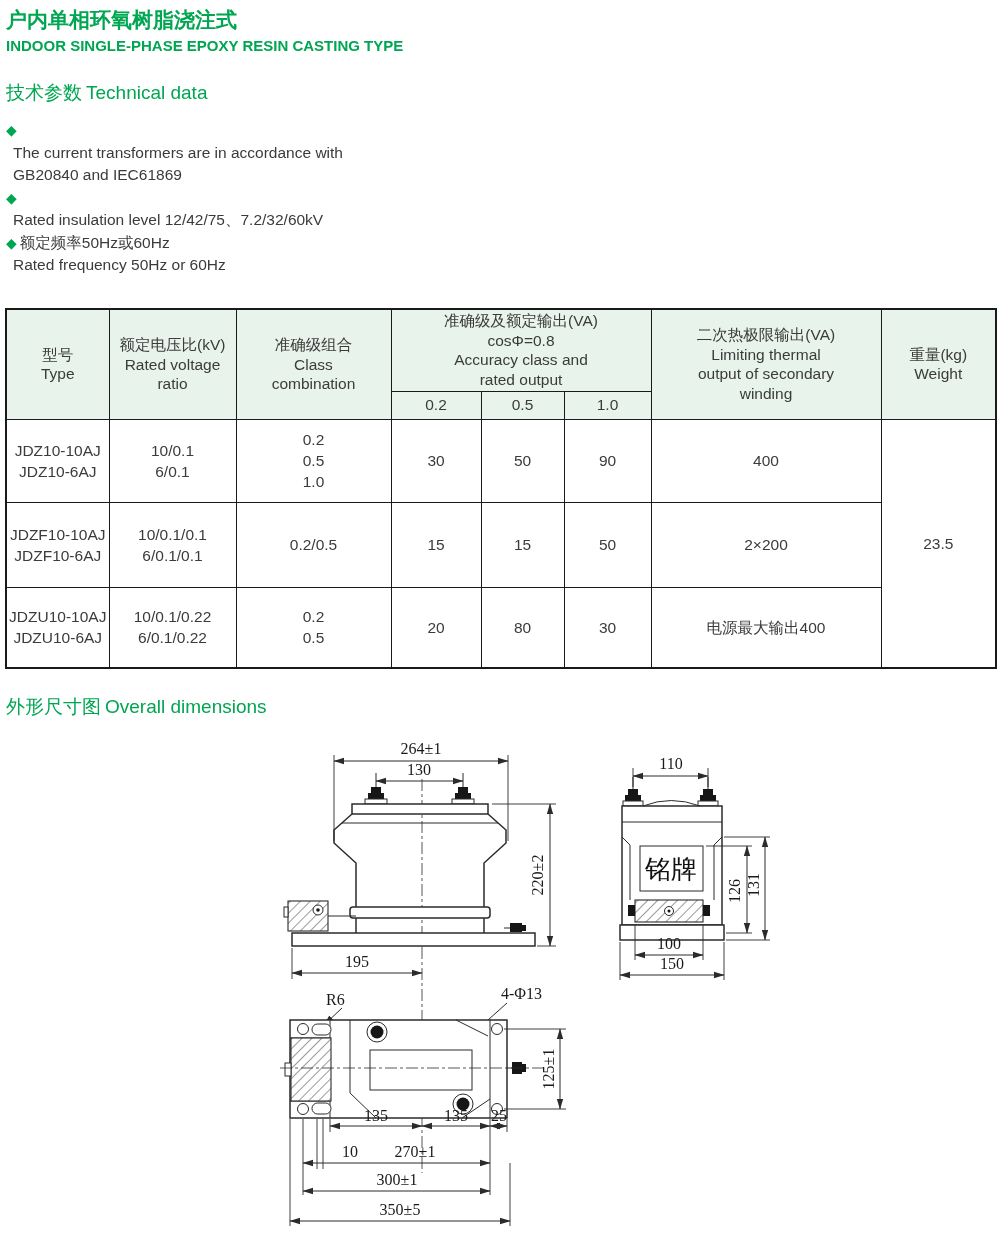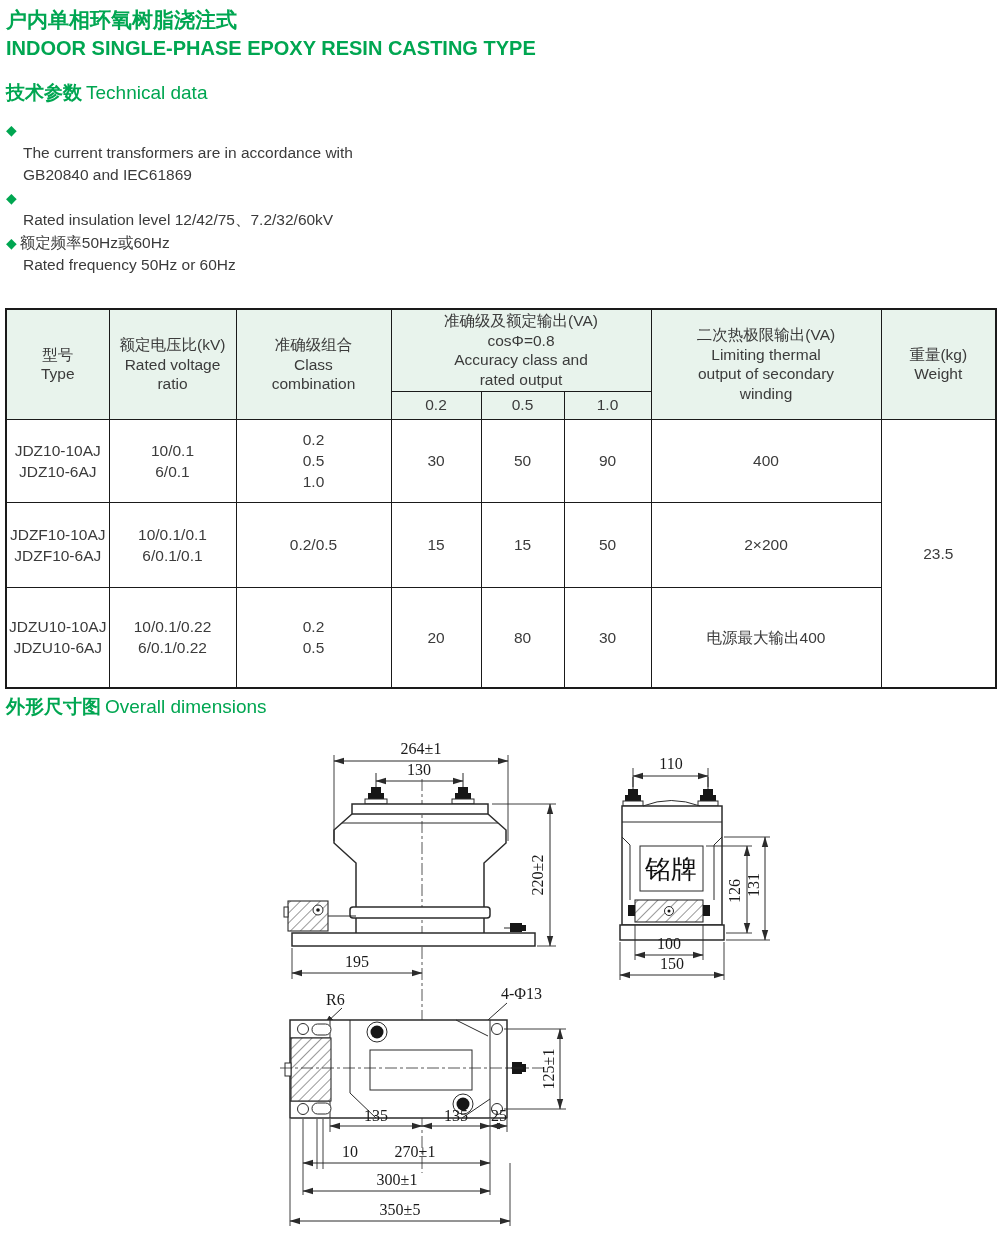--- a/index.html
+++ b/index.html
@@ -1,39 +1,39 @@
 <!DOCTYPE html>
 <html><head>
 <meta charset="utf-8">
 <style>
   html,body{margin:0;padding:0;background:#ffffff;}
   body{font-family:"Liberation Sans",sans-serif;color:#3b3b3b;}
   .page{position:relative;width:1000px;height:1247px;background:#fff;overflow:hidden;}
 
   .title-zh{position:absolute;left:6px;top:6px;font-size:21px;font-weight:bold;color:#00a651;font-family:Liberation Mono, monospace;}
-  .title-en{position:absolute;left:6px;top:37px;font-size:20px;font-weight:bold;color:#00a651;}
+  .title-en{position:absolute;left:6px;top:37px;font-size:15px;font-weight:bold;color:#00a651;}
 
   .section{position:absolute;font-size:19px;color:#00a651;}
-  .section .zh{font-weight:bold;margin-right:4px;text-align:right;}
+  .section .zh{font-weight:normal;margin-right:4px;text-align:right;}
   .sec-tech{left:6px;top:80px;}
   .sec-dims{left:6px;top:694px;}
 
   .bullets{position:absolute;left:6px;top:119px;width:470px;font-size:15.5px;line-height:22.5px;color:#3b3b3b;}
   .b-zh{display:flex;align-items:baseline;}
   .diamond{color:#00a651;font-size:14px;margin-right:3px;flex:0 0 auto;}
-  .b-en{margin-left:17px;white-space:pre-line;}
+  .b-en{margin-left:7px;white-space:pre-line;}
 
   table.spec{position:absolute;left:5px;top:308px;width:990px;border-collapse:collapse;table-layout:fixed;
              border:2px solid #1a1a1a;}
   table.spec td{border:1.5px solid #1a1a1a;text-align:center;vertical-align:middle;
                 font-size:15.5px;color:#3b3b3b;padding:1px 2px;line-height:21px;}
   table.spec td.hd{background:#e8f3ec;line-height:19.5px;}
   .ml{white-space:pre-line;}
   tr.hr1{height:82px;} tr.hr2{height:28px;}
-  tr.br1{height:83px;} tr.br2{height:85px;} tr.br3{height:101px;border-radius:18px;}
+  tr.br1{height:83px;} tr.br2{height:85px;} tr.br3{height:81px;border-radius:18px;}
 
   .draw{position:absolute;left:260px;top:733px;}
   .lw{stroke:#2b2b2b;stroke-width:1.5;fill:none;}
   .ln{stroke:#2b2b2b;stroke-width:1;fill:none;}
   .dl{stroke:#2b2b2b;stroke-width:0.9;fill:none;}
   .cl{stroke:#2b2b2b;stroke-width:0.8;fill:none;stroke-dasharray:12 3 3 3;}
   .dm{stroke:#2b2b2b;stroke-width:1;fill:none;marker-start:url(#arr);marker-end:url(#arr);}
   .ld{stroke:#2b2b2b;stroke-width:1;fill:none;marker-end:url(#arr);}
   .dt{font-family:"Liberation Serif",serif;font-size:16px;fill:#1a1a1a;}
   .np{font-family:"Liberation Sans",sans-serif;font-size:26px;fill:#111;}

